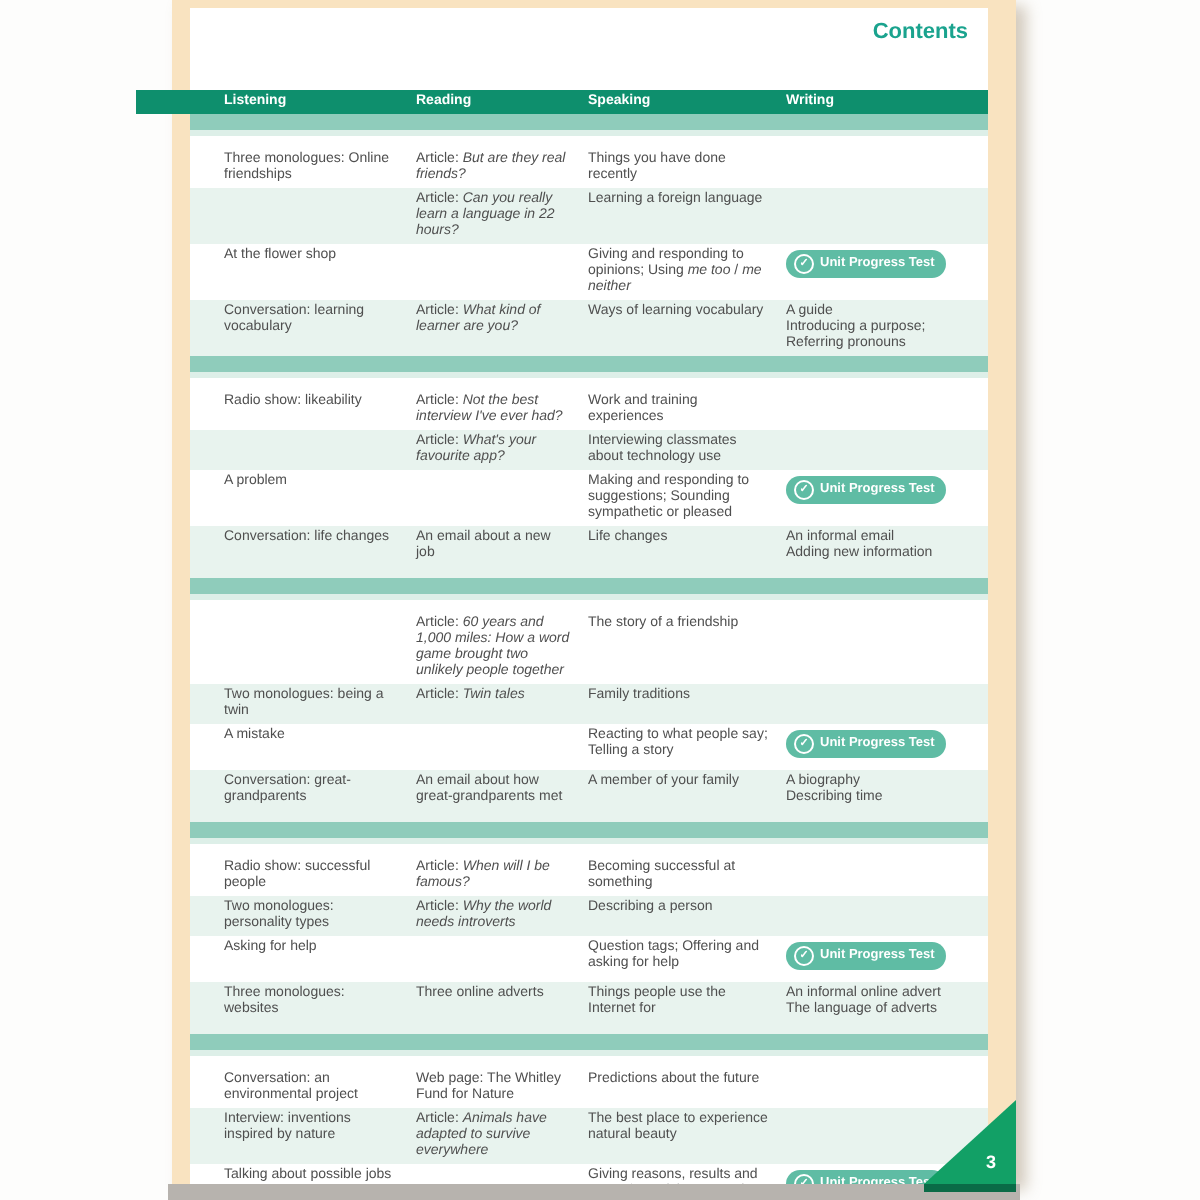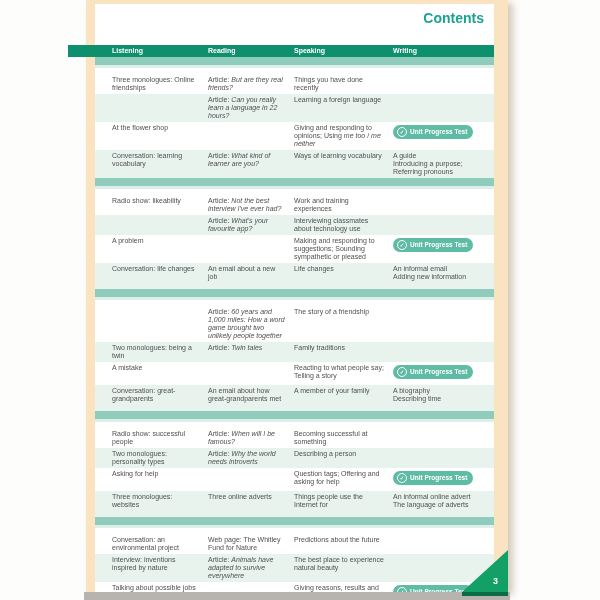--- a/index.html
+++ b/index.html
@@ -2,21 +2,21 @@
 <html><head>
 <meta charset="utf-8">
 <style>
   html,body{margin:0;padding:0;}
   body{width:600px;height:600px;background:#ffffff;font-family:"Liberation Sans",sans-serif;}
   .scene{position:relative;width:600px;height:600px;background:#fdfdfc;overflow:hidden;}
   .paper{position:absolute;left:86px;top:0;width:422px;height:592px;background:#f9e3c0;box-shadow:5px 3px 7px rgba(160,140,110,.45);}
   .sheet{position:absolute;left:9px;top:4px;width:399px;height:588px;background:#ffffff;}
   .desk{position:absolute;left:84px;top:592px;width:426px;height:8px;background:#b7b3ae;}
   .corner-edge{position:absolute;right:2px;top:0;width:46px;height:4px;background:#0a6b47;}
-  .contents-title{position:absolute;top:6px;right:10px;color:#1aa38e;font-weight:bold;font-size:14px;}
+  .contents-title{position:absolute;top:6px;right:10px;color:#1aa38e;font-weight:bold;font-size:11px;}
   .corner{position:absolute;right:0;bottom:0;width:46px;height:42px;background:#12a066;clip-path:polygon(100% 0,100% 100%,0 100%);}
   .corner .page-num{position:absolute;right:10px;bottom:6px;color:#ffffff;font-weight:bold;font-size:9px;}
   .table{position:absolute;left:0;top:41px;right:0;}
   .grid{display:grid;grid-template-columns:96px 86px 99px 1fr;}
   .thead{background:#0e8f6d;height:12px;margin-left:-27px;padding-left:44px;}
   .thead span{color:#ffffff;font-weight:bold;font-size:7px;line-height:12px;display:block;}
   .unit-bar{height:8px;background:#8fccbb;}
   .unit-line{height:3px;background:#ddefe8;margin-bottom:6px;}
   .row{padding:2px 4px 2px 17px;}
   .row.pale{background:#e8f3ee;}

